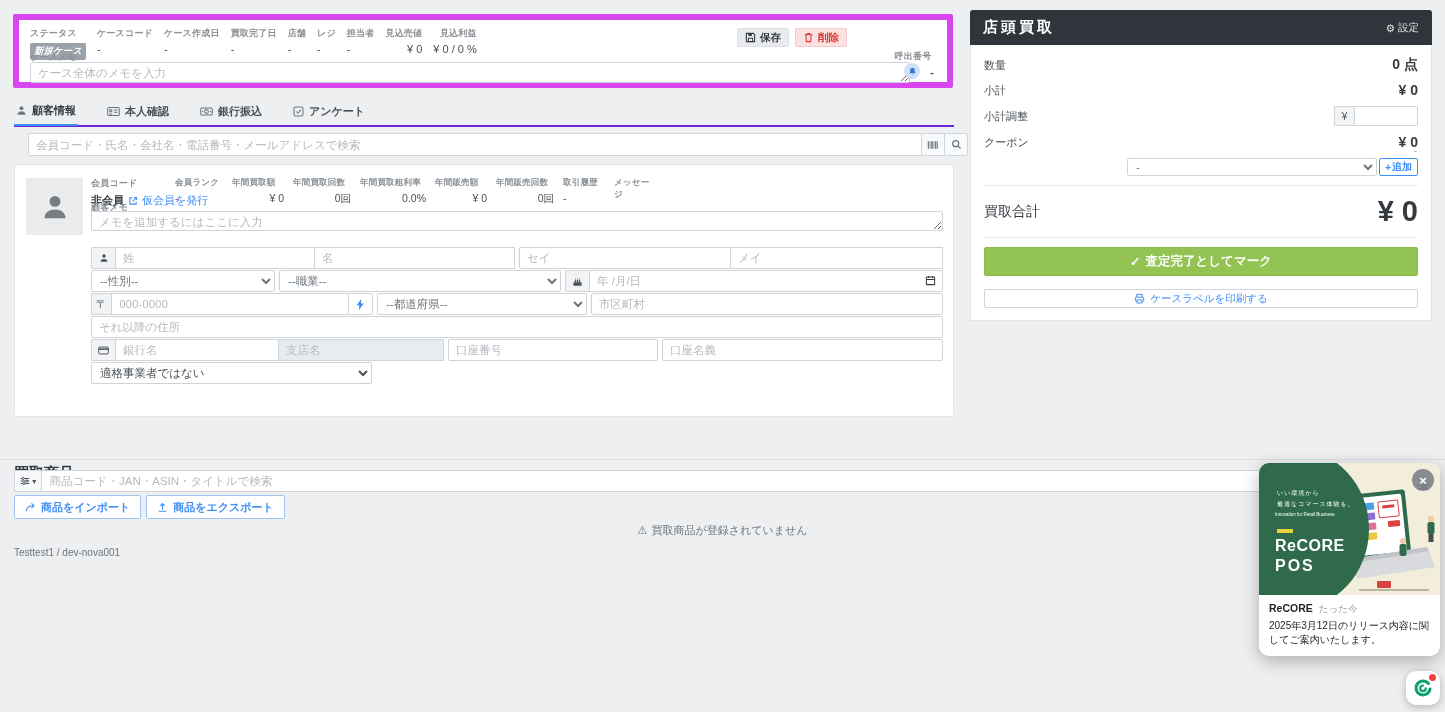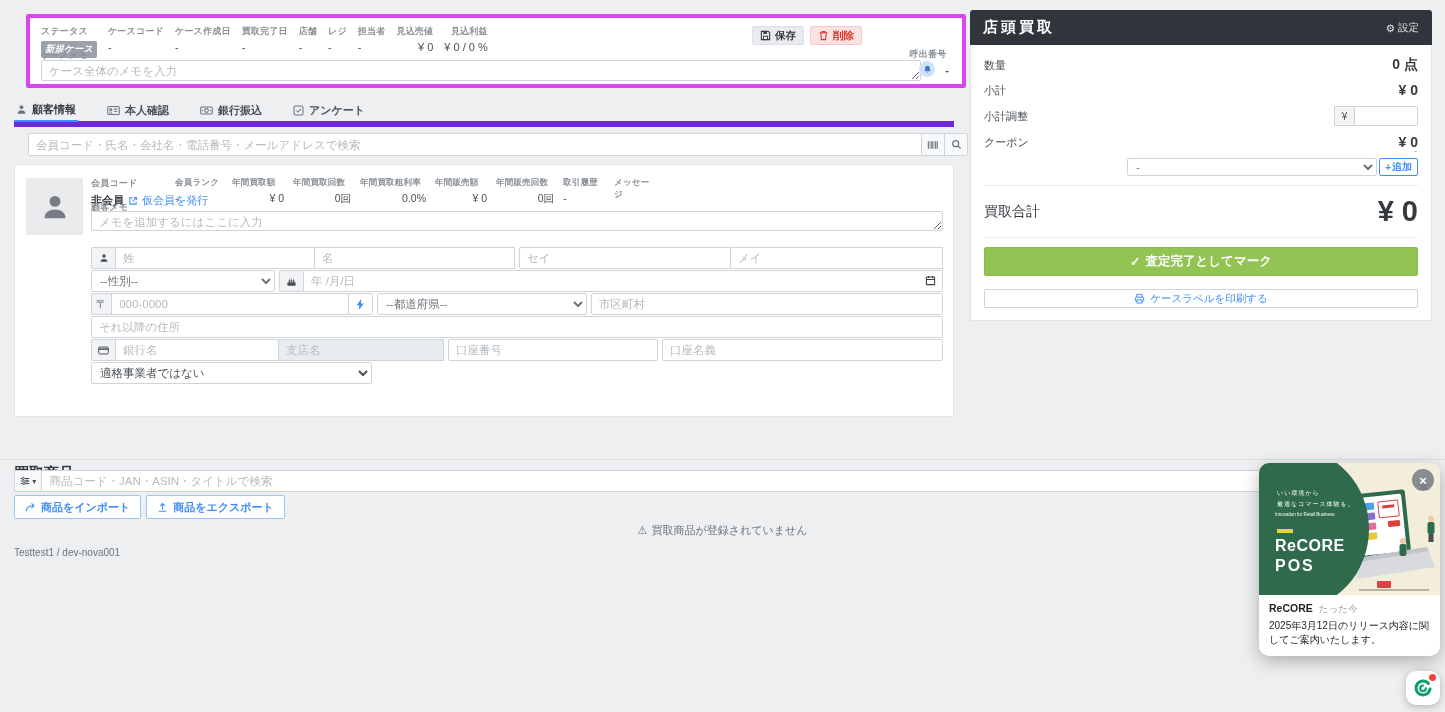--- a/index.html
+++ b/index.html
@@ -13,37 +13,37 @@
   textarea.input { resize:both; padding:3px 7px; }
   .input::placeholder, textarea.input::placeholder { color:#b4bac0; }
   select.input { color:#6c757d; padding:0 4px; }
   .addon { background:#f1f3f5; border:1px solid #ced4da; border-right:none; border-radius:2px 0 0 2px; width:24px; display:flex; align-items:center; justify-content:center; color:#495057; font-size:11px; }
   .igroup { display:flex; }
   .igroup .input { border-radius:0 2px 2px 0; }
   .lbl { font-size:9px; font-weight:bold; color:#8a9197; letter-spacing:.2px; }
   .val { font-size:11px; color:#495057; }
 
   
-  #case-card { position:absolute; left:26px; top:14px; width:940px; height:74px; background:#fff; border:4px solid #d946ef; border-radius:2px; }
+  #case-card { position:absolute; left:13px; top:14px; width:940px; height:74px; background:#fff; border:6px solid #d946ef; border-radius:2px; }
   .fields-row { position:absolute; left:11px; top:7px; display:flex; gap:11px; }
   .fld { display:flex; flex-direction:column; gap:3px; }
   .fld .val { white-space:nowrap; }
   .fld.ra { text-align:right; }
   .badge-status { background:#9aa1a8; color:#fff; font-size:9.5px; font-weight:bold; padding:2px 4px; border-radius:2px; white-space:nowrap;font-style:italic; }
   .hdr-btns { position:absolute; top:8px; right:100px; display:flex; gap:6px; }
   .btn-save { display:flex; align-items:center; gap:4px; background:#e9ebee; border:1px solid #dcdfe3; color:#343a40; font-size:10.5px; font-weight:bold; height:19px; padding:0 7px; border-radius:2px; cursor:pointer; }
   .btn-del { display:flex; align-items:center; gap:4px; background:#fbe1e1; border:1px solid #f5caca; color:#d9342b; font-size:10.5px; font-weight:bold; height:19px; padding:0 7px; border-radius:2px; cursor:pointer; }
   #case-memo-label { position:absolute; left:11px; top:31px; }
   #case-memo { position:absolute; left:11px; top:42px; width:880px; height:21px; }
   #call-num { position:absolute; right:13px; top:30px; width:42px; text-align:center; }
   #call-bell { position:absolute; right:27px; top:43px; width:16px; height:16px; border-radius:50%; background:#cfe2f7; display:flex; align-items:center; justify-content:center; color:#3e76c9; }
   #call-val { position:absolute; right:13px; top:46px; font-size:11px; color:#495057; font-weight:bold; }
 
   
-  #tabs { position:absolute; left:14px; top:103px; width:940px; height:24px; display:flex; gap:27px; border-bottom:6px solid #6d28d9; }
+  #tabs { position:absolute; left:14px; top:103px; width:940px; height:24px; display:flex; gap:27px; border-bottom:2px solid #6d28d9;align-items:flex-end; }
   .tab { display:flex; align-items:center; gap:5px; font-size:11px; font-weight:bold; color:#495057; padding:2px 2px 6px; cursor:pointer; }
   .tab .ic { color:#6c757d; }
   .tab.active { color:#343a40; border-bottom:2px solid #3e8ef7; margin-bottom:-1px; }
 
   
   #cust-search { position:absolute; left:28px; top:133px; width:940px; height:33px; display:flex; }
   #cust-search .input { border-radius:2px 0 0 2px; height:23px; }
   .sq-btn { width:24px; height:23px; background:#f8f9fa; border:1px solid #ced4da; border-left:none; display:flex; align-items:center; justify-content:center; color:#6c757d; cursor:pointer; }
   .sq-btn:last-child { border-radius:0 2px 2px 0; }
 
@@ -348,20 +348,23 @@
       </div>
       <div class="igroup" style="width:424px">
         <input class="input" style="width: 212px; border-radius: 2px 0px 0px 2px;" type="text" placeholder="セイ">
         <input class="input joined-l" style="width: 212px;" type="text" placeholder="メイ">
       </div>
     </div>
 
     <div class="frow">
       <select class="input" style="width:184px">
         <option>--性別--</option>
+      </select>
+      <select class="input" style="width:282px">
+        <option>--職業--</option>
       </select>
       <div class="igroup" style="flex:1">
         <span class="addon">
           <svg width="11" height="11" viewBox="0 0 16 16" fill="currentColor">
               <rect x="2" y="9" width="12" height="5" rx="1"></rect>
               <rect x="4" y="6" width="2" height="3"></rect>
               <rect x="7" y="6" width="2" height="3"></rect>
               <rect x="10" y="6" width="2" height="3"></rect>
               <rect x="4.6" y="3.6" width=".8" height="2"></rect>
               <rect x="7.6" y="3.6" width=".8" height="2"></rect>

